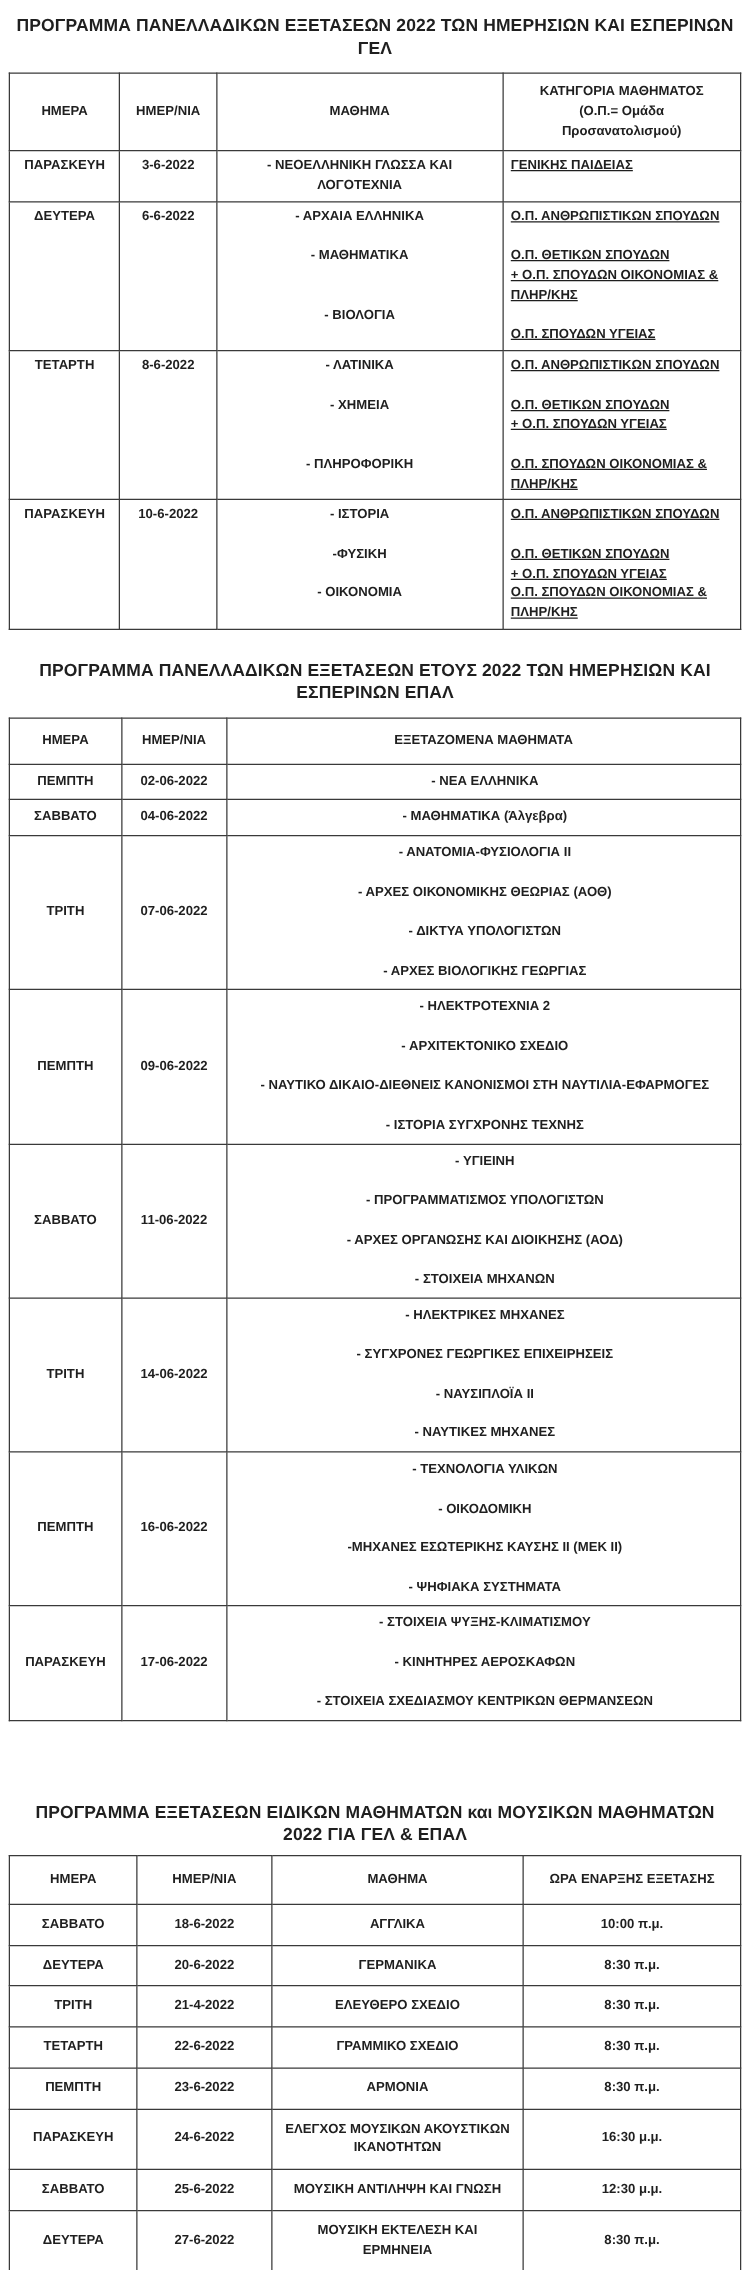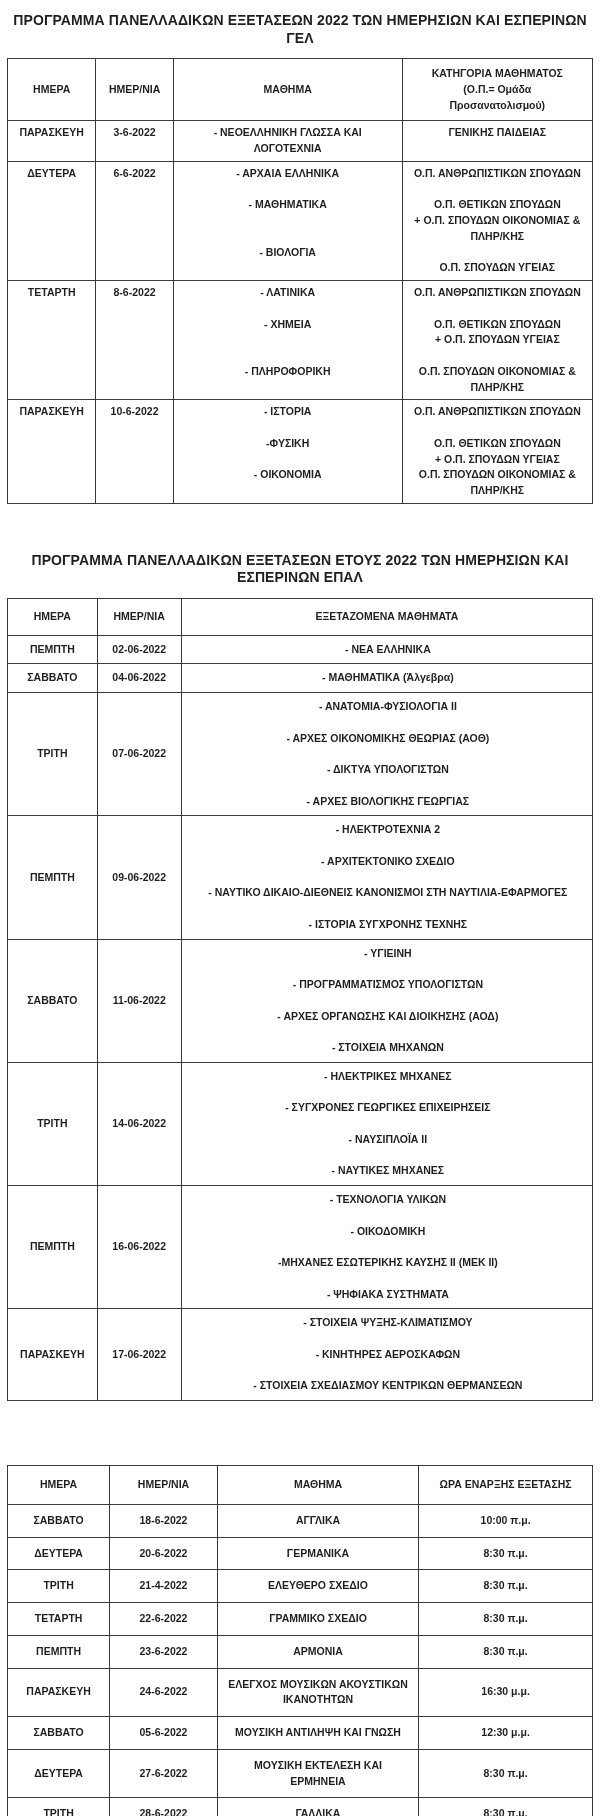--- a/index.html
+++ b/index.html
@@ -49,24 +49,24 @@
   table.sched td {
     padding: 4px 6px;
   }
 
   
   #t-gel th:nth-child(1), #t-gel td:nth-child(1) { width: 14.5%; }
   #t-gel th:nth-child(2), #t-gel td:nth-child(2) { width: 12.5%; }
   #t-gel th:nth-child(3), #t-gel td:nth-child(3) { width: 40%; }
   #t-gel th:nth-child(4), #t-gel td:nth-child(4) { width: 33%; }
   #t-gel td { vertical-align: top; text-align: center; }
-  #t-gel td:nth-child(4) { text-align: center; }
+  #t-gel td:nth-child(4) { text-align: left; text-decoration: underline; }
 
   
-  .section-epal { margin-top: 48px; }
+  .section-epal { margin-top: 24px; }
   #t-epal th:nth-child(1), #t-epal td:nth-child(1) { width: 14.5%; }
   #t-epal th:nth-child(2), #t-epal td:nth-child(2) { width: 13.5%; }
   #t-epal th:nth-child(3), #t-epal td:nth-child(3) { width: 72%; }
   #t-epal th { padding: 10px 4px; }
   #t-epal td { vertical-align: middle; text-align: center; padding: 6px 6px; }
   #t-epal td:nth-child(3) { text-align: center; padding-left: 8px; }
 
   
   .section-eid { margin-top: 64px; }
   .section-eid .tbl-title { margin-bottom: 8px; }
@@ -238,20 +238,21 @@
 
 - ΚΙΝΗΤΗΡΕΣ ΑΕΡΟΣΚΑΦΩΝ
 
 - ΣΤΟΙΧΕΙΑ ΣΧΕΔΙΑΣΜΟΥ ΚΕΝΤΡΙΚΩΝ ΘΕΡΜΑΝΣΕΩΝ</td>
           </tr>
         </tbody>
     </table>
   </section>
 
   <section class="section-eid">
+    <h2 class="tbl-title">ΠΡΟΓΡΑΜΜΑ ΕΞΕΤΑΣΕΩΝ ΕΙΔΙΚΩΝ ΜΑΘΗΜΑΤΩΝ και ΜΟΥΣΙΚΩΝ ΜΑΘΗΜΑΤΩΝ 2022 ΓΙΑ ΓΕΛ &amp; ΕΠΑΛ</h2>
     <table class="sched" id="t-eid">
       <thead>
           <tr>
             <th>ΗΜΕΡΑ</th>
             <th>ΗΜΕΡ/ΝΙΑ</th>
             <th>ΜΑΘΗΜΑ</th>
             <th>ΩΡΑ ΕΝΑΡΞΗΣ ΕΞΕΤΑΣΗΣ</th>
           </tr>
         </thead>
       <tbody>
@@ -287,21 +288,21 @@
           </tr>
           <tr>
             <td>ΠΑΡΑΣΚΕΥΗ</td>
             <td>24-6-2022</td>
             <td>ΕΛΕΓΧΟΣ ΜΟΥΣΙΚΩΝ ΑΚΟΥΣΤΙΚΩΝ
 ΙΚΑΝΟΤΗΤΩΝ</td>
             <td>16:30 μ.μ.</td>
           </tr>
           <tr>
             <td>ΣΑΒΒΑΤΟ</td>
-            <td>05-6-2022</td>
+            <td>25-6-2022</td>
             <td>ΜΟΥΣΙΚΗ ΑΝΤΙΛΗΨΗ ΚΑΙ ΓΝΩΣΗ</td>
             <td>12:30 μ.μ.</td>
           </tr>
           <tr>
             <td>ΔΕΥΤΕΡΑ</td>
             <td>27-6-2022</td>
             <td>ΜΟΥΣΙΚΗ ΕΚΤΕΛΕΣΗ ΚΑΙ
 ΕΡΜΗΝΕΙΑ</td>
             <td>8:30 π.μ.</td>
           </tr>

